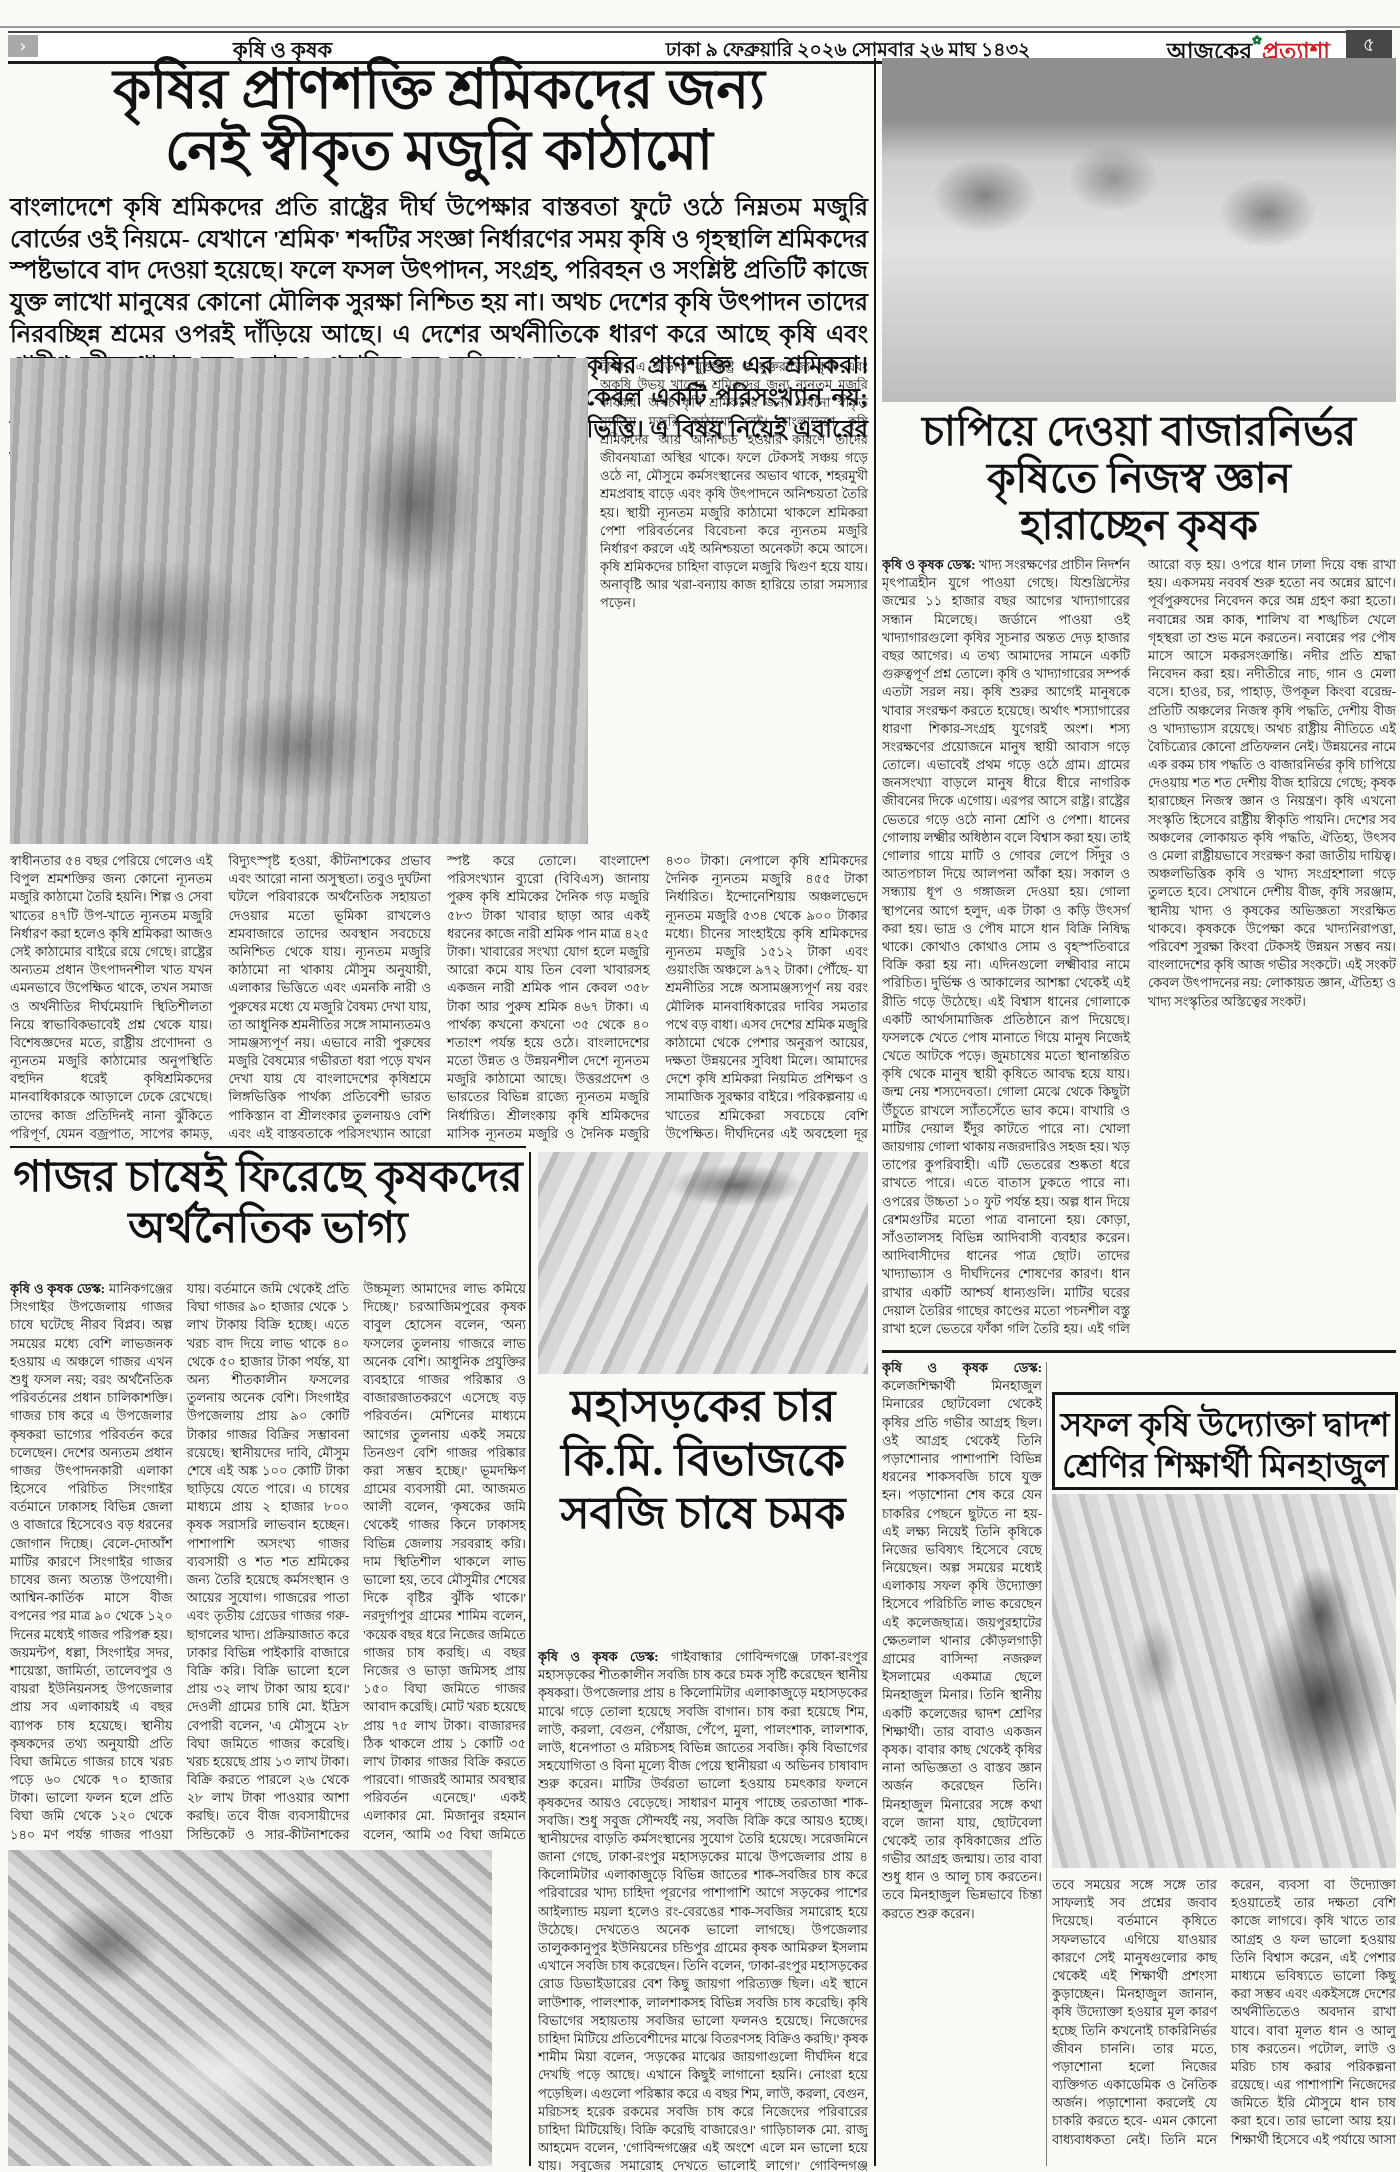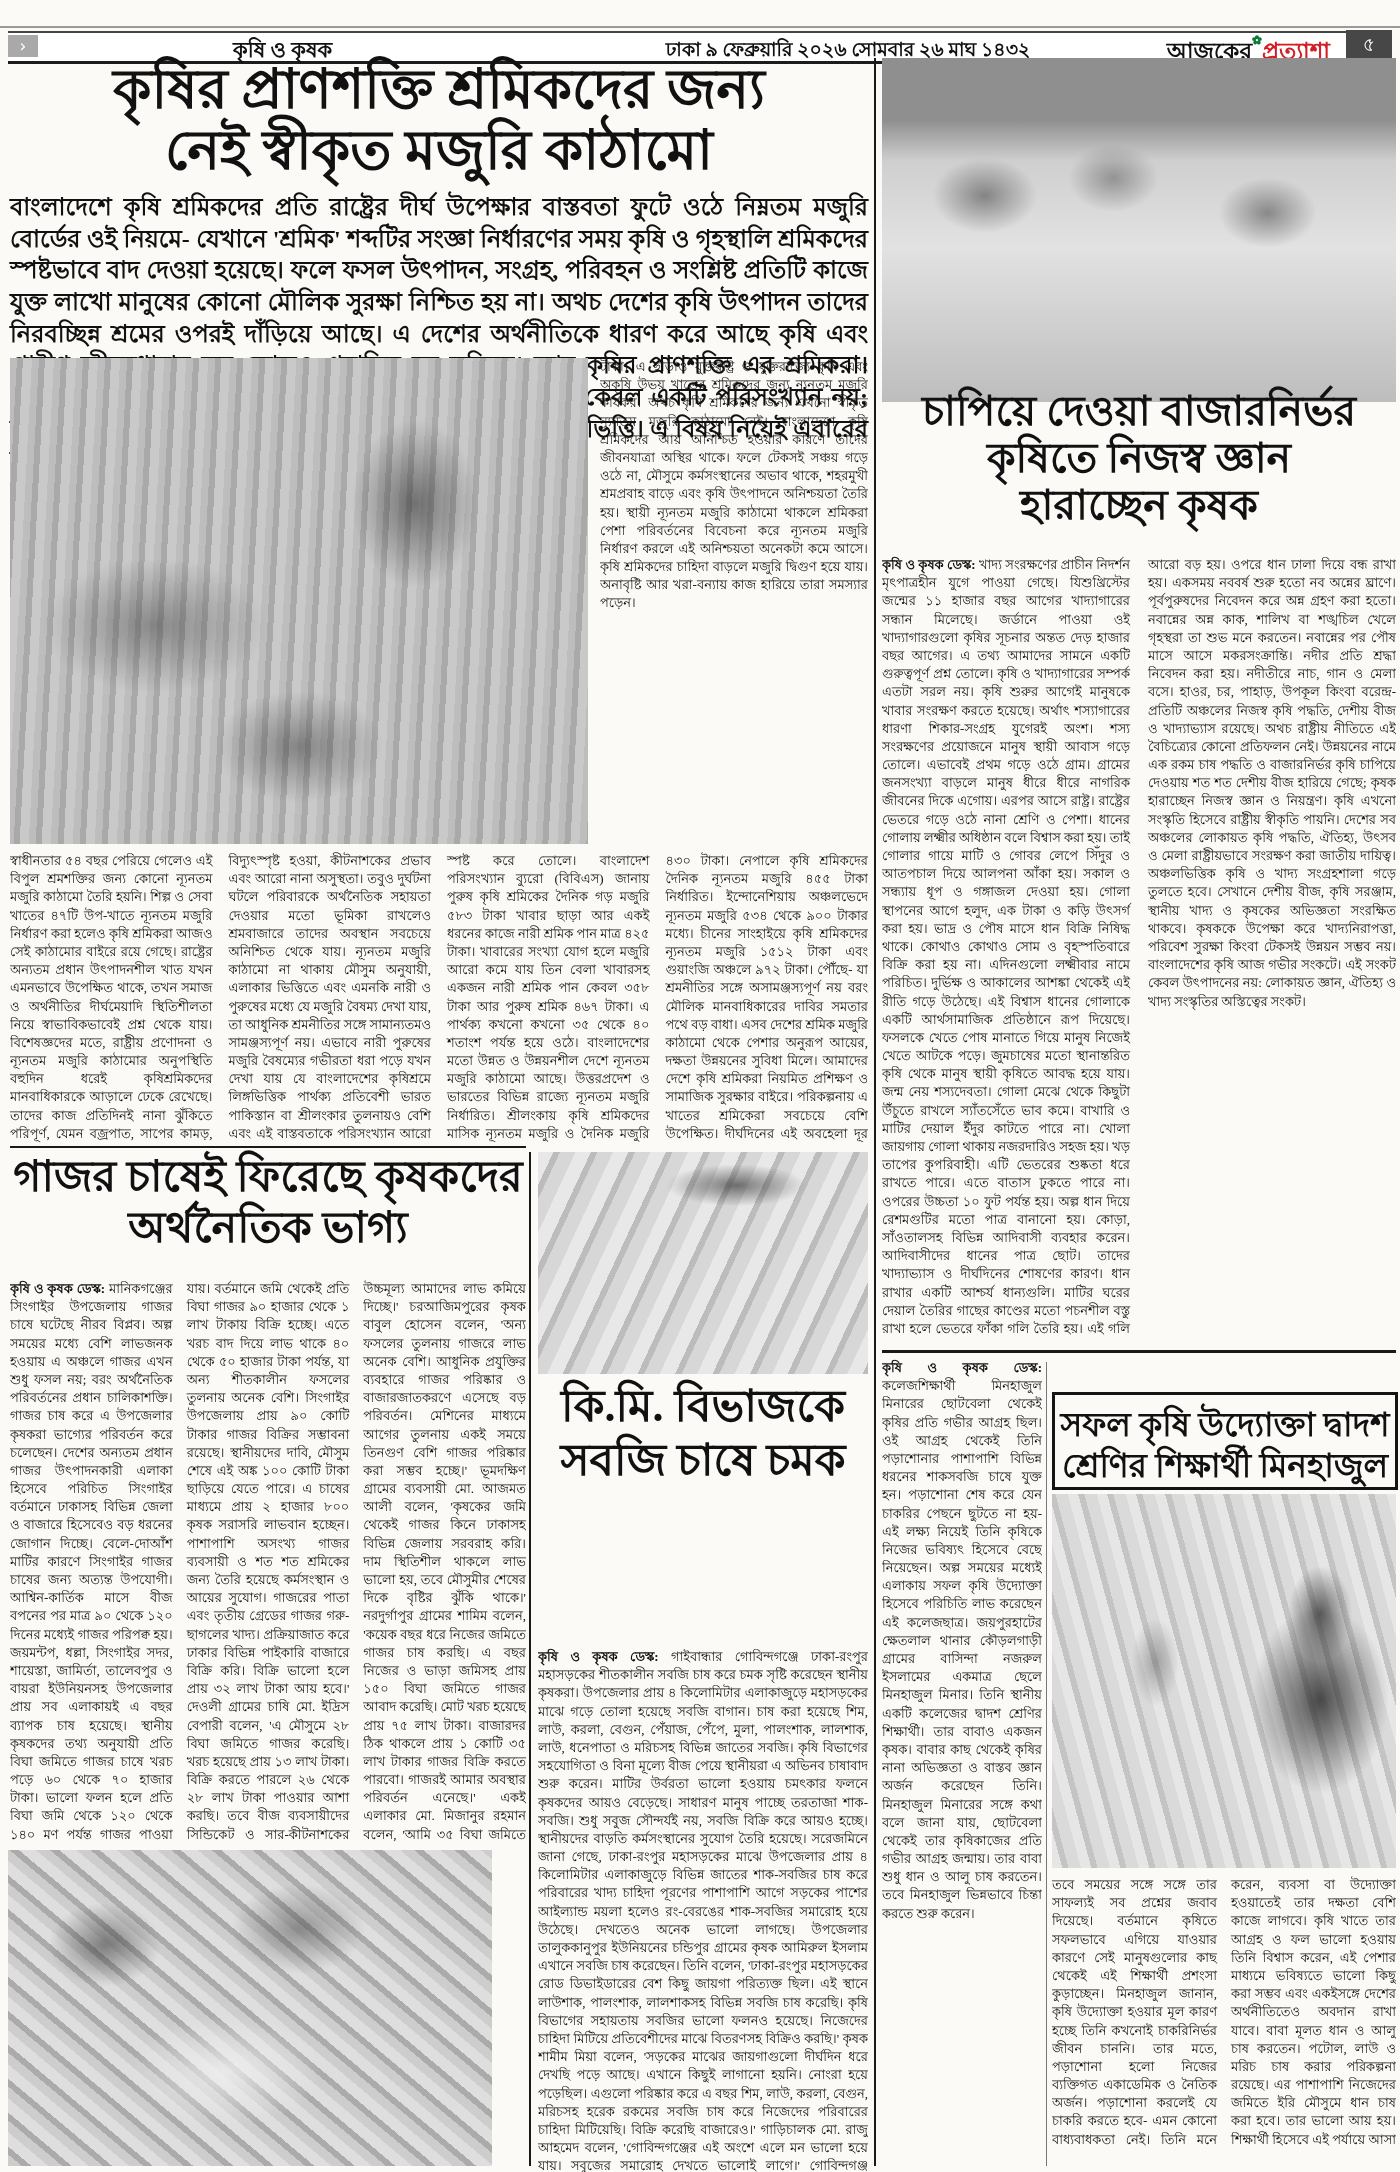--- a/index.html
+++ b/index.html
@@ -37,21 +37,21 @@
   .cols4{left:10px;top:852px;width:858px;height:292px;column-count:4;column-gap:16px;}
   .sect-rule{left:10px;top:1146px;width:516px;height:2px;background:#1a1a1a;}
   .carrot-head{left:10px;top:1152px;width:516px;text-align:center;
     font-size:43px;line-height:1.18;font-weight:700;}
   .carrot-body{left:10px;top:1280px;width:516px;height:564px;column-count:3;column-gap:14px;}
   .v-rule-mid{left:529px;top:1152px;width:2px;height:1014px;background:#1a1a1a;}
   .v-rule-main{left:874px;top:58px;width:2px;height:2108px;background:#1a1a1a;}
   .highway-head{left:538px;top:1380px;width:330px;text-align:center;
     font-size:44px;line-height:1.22;font-weight:700;}
   .highway-body{left:538px;top:1648px;width:330px;height:610px;}
-  .market-head{left:882px;top:388px;width:514px;text-align:center;
+  .market-head{left:882px;top:408px;width:514px;text-align:center;
     font-size:41px;line-height:1.15;font-weight:700;}
   .market-body{left:882px;top:556px;width:514px;height:790px;column-count:2;column-gap:18px;}
   .hr2{left:882px;top:1350px;width:514px;height:3px;background:#1a1a1a;}
   .student-col1{left:882px;top:1359px;width:160px;height:804px;}
   .v-rule-student{left:1046px;top:1362px;width:1px;height:804px;background:#777;}
   .student-head-box{left:1052px;top:1392px;width:340px;height:92px;
     border:3px solid #141414;display:flex;align-items:flex-end;justify-content:center;
     text-align:center;font-size:33px;line-height:1.25;font-weight:700;}
   .student-bottom{left:1052px;top:1876px;width:344px;height:290px;column-count:2;column-gap:14px;}
   .bold-lead{font-weight:700;}
@@ -118,20 +118,21 @@
 <div class="abs carrot-head">
   <div>গাজর চাষেই ফিরেছে কৃষকদের</div>
   <div>অর্থনৈতিক ভাগ্য</div>
 </div>
 <div class="abs body-txt carrot-body"><span class="bold-lead">কৃষি ও কৃষক ডেস্ক:</span><span> মানিকগঞ্জের সিংগাইর উপজেলায় গাজর চাষে ঘটেছে নীরব বিপ্লব। অল্প সময়ের মধ্যে বেশি লাভজনক হওয়ায় এ অঞ্চলে গাজর এখন শুধু ফসল নয়; বরং অর্থনৈতিক পরিবর্তনের প্রধান চালিকাশক্তি। গাজর চাষ করে এ উপজেলার কৃষকরা ভাগ্যের পরিবর্তন করে চলেছেন। দেশের অন্যতম প্রধান গাজর উৎপাদনকারী এলাকা হিসেবে পরিচিত সিংগাইর বর্তমানে ঢাকাসহ বিভিন্ন জেলা ও বাজারে হিসেবেও বড় ধরনের জোগান দিচ্ছে। বেলে-দোআঁশ মাটির কারণে সিংগাইর গাজর চাষের জন্য অত্যন্ত উপযোগী। আশ্বিন-কার্তিক মাসে বীজ বপনের পর মাত্র ৯০ থেকে ১২০ দিনের মধ্যেই গাজর পরিপক্ব হয়। জয়মন্টপ, ধল্লা, সিংগাইর সদর, শায়েস্তা, জামির্তা, তালেবপুর ও বায়রা ইউনিয়নসহ উপজেলার প্রায় সব এলাকায়ই এ বছর ব্যাপক চাষ হয়েছে। স্থানীয় কৃষকদের তথ্য অনুযায়ী প্রতি বিঘা জমিতে গাজর চাষে খরচ পড়ে ৬০ থেকে ৭০ হাজার টাকা। ভালো ফলন হলে প্রতি বিঘা জমি থেকে ১২০ থেকে ১৪০ মণ পর্যন্ত গাজর পাওয়া যায়। বর্তমানে জমি থেকেই প্রতি বিঘা গাজর ৯০ হাজার থেকে ১ লাখ টাকায় বিক্রি হচ্ছে। এতে খরচ বাদ দিয়ে লাভ থাকে ৪০ থেকে ৫০ হাজার টাকা পর্যন্ত, যা অন্য শীতকালীন ফসলের তুলনায় অনেক বেশি। সিংগাইর উপজেলায় প্রায় ৯০ কোটি টাকার গাজর বিক্রির সম্ভাবনা রয়েছে। স্থানীয়দের দাবি, মৌসুম শেষে এই অঙ্ক ১০০ কোটি টাকা ছাড়িয়ে যেতে পারে। এ চাষের মাধ্যমে প্রায় ২ হাজার ৮০০ কৃষক সরাসরি লাভবান হচ্ছেন। পাশাপাশি অসংখ্য গাজর ব্যবসায়ী ও শত শত শ্রমিকের জন্য তৈরি হয়েছে কর্মসংস্থান ও আয়ের সুযোগ। গাজরের পাতা এবং তৃতীয় গ্রেডের গাজর গরু-ছাগলের খাদ্য। প্রক্রিয়াজাত করে ঢাকার বিভিন্ন পাইকারি বাজারে বিক্রি করি। বিক্রি ভালো হলে প্রায় ৩২ লাখ টাকা আয় হবে।' দেওলী গ্রামের চাষি মো. ইদ্রিস বেপারী বলেন, 'এ মৌসুমে ২৮ বিঘা জমিতে গাজর করেছি। খরচ হয়েছে প্রায় ১৩ লাখ টাকা। বিক্রি করতে পারলে ২৬ থেকে ২৮ লাখ টাকা পাওয়ার আশা করছি। তবে বীজ ব্যবসায়ীদের সিন্ডিকেট ও সার-কীটনাশকের উচ্চমূল্য আমাদের লাভ কমিয়ে দিচ্ছে।' চরআজিমপুরের কৃষক বাবুল হোসেন বলেন, 'অন্য ফসলের তুলনায় গাজরে লাভ অনেক বেশি। আধুনিক প্রযুক্তির ব্যবহারে গাজর পরিষ্কার ও বাজারজাতকরণে এসেছে বড় পরিবর্তন। মেশিনের মাধ্যমে আগের তুলনায় একই সময়ে তিনগুণ বেশি গাজর পরিষ্কার করা সম্ভব হচ্ছে।' ভূমদক্ষিণ গ্রামের ব্যবসায়ী মো. আজমত আলী বলেন, 'কৃষকের জমি থেকেই গাজর কিনে ঢাকাসহ বিভিন্ন জেলায় সরবরাহ করি। দাম স্থিতিশীল থাকলে লাভ ভালো হয়, তবে মৌসুমীর শেষের দিকে বৃষ্টির ঝুঁকি থাকে।' নরদুর্গাপুর গ্রামের শামিম বলেন, 'কয়েক বছর ধরে নিজের জমিতে গাজর চাষ করছি। এ বছর নিজের ও ভাড়া জমিসহ প্রায় ১৫০ বিঘা জমিতে গাজর আবাদ করেছি। মোট খরচ হয়েছে প্রায় ৭৫ লাখ টাকা। বাজারদর ঠিক থাকলে প্রায় ১ কোটি ৩৫ লাখ টাকার গাজর বিক্রি করতে পারবো। গাজরই আমার অবস্থার পরিবর্তন এনেছে।' একই এলাকার মো. মিজানুর রহমান বলেন, 'আমি ৩৫ বিঘা জমিতে গাজর চাষ করেছি। খরচ হয়েছে প্রায় ২১ লাখ টাকা। নিজে শ্রমিক নিয়ে সিংড়ায় উপজেলা কৃষি কর্মকর্তা মো. হাবিবুল বাশার চৌধুরী বলেন, 'সিংগাইরের মাটি ও জলবায়ু গাজর চাষের জন্য অত্যন্ত উপযোগী। আধুনিক পদ্ধতি ব্যবহারে উৎপাদন ও গুণগত মান বেড়েছে। পরিকল্পিত বাজার ব্যবস্থাপনা ও সংরক্ষণ সুবিধা বাড়ানো গেলে এ অঞ্চলের গাজর দেশের সবজি অর্থনীতিতে আরো বড় ভূমিকা রাখবে।'</span></div>
 <div class="abs photo photo4"></div>
 
 <div class="abs v-rule-mid"></div>
 <div class="abs photo photo3"></div>
 <div class="abs highway-head">
+  <div>মহাসড়কের চার</div>
   <div>কি.মি. বিভাজকে</div>
   <div>সবজি চাষে চমক</div>
 </div>
 <div class="abs body-txt highway-body"><span class="bold-lead">কৃষি ও কৃষক ডেস্ক:</span><span> গাইবান্ধার গোবিন্দগঞ্জে ঢাকা-রংপুর মহাসড়কের শীতকালীন সবজি চাষ করে চমক সৃষ্টি করেছেন স্থানীয় কৃষকরা। উপজেলার প্রায় ৪ কিলোমিটার এলাকাজুড়ে মহাসড়কের মাঝে গড়ে তোলা হয়েছে সবজি বাগান। চাষ করা হয়েছে শিম, লাউ, করলা, বেগুন, পেঁয়াজ, পেঁপে, মুলা, পালংশাক, লালশাক, লাউ, ধনেপাতা ও মরিচসহ বিভিন্ন জাতের সবজি। কৃষি বিভাগের সহযোগিতা ও বিনা মূল্যে বীজ পেয়ে স্থানীয়রা এ অভিনব চাষাবাদ শুরু করেন। মাটির উর্বরতা ভালো হওয়ায় চমৎকার ফলনে কৃষকদের আয়ও বেড়েছে। সাধারণ মানুষ পাচ্ছে তরতাজা শাক-সবজি। শুধু সবুজ সৌন্দর্যই নয়, সবজি বিক্রি করে আয়ও হচ্ছে। স্থানীয়দের বাড়তি কর্মসংস্থানের সুযোগ তৈরি হয়েছে। সরেজমিনে জানা গেছে, ঢাকা-রংপুর মহাসড়কের মাঝে উপজেলার প্রায় ৪ কিলোমিটার এলাকাজুড়ে বিভিন্ন জাতের শাক-সবজির চাষ করে পরিবারের খাদ্য চাহিদা পূরণের পাশাপাশি আগে সড়কের পাশের আইল্যান্ড ময়লা হলেও রং-বেরঙের শাক-সবজির সমারোহ হয়ে উঠেছে। দেখতেও অনেক ভালো লাগছে। উপজেলার তালুককানুপুর ইউনিয়নের চন্ডিপুর গ্রামের কৃষক আমিরুল ইসলাম এখানে সবজি চাষ করেছেন। তিনি বলেন, 'ঢাকা-রংপুর মহাসড়কের রোড ডিভাইডারের বেশ কিছু জায়গা পরিত্যক্ত ছিল। এই স্থানে লাউশাক, পালংশাক, লালশাকসহ বিভিন্ন সবজি চাষ করেছি। কৃষি বিভাগের সহায়তায় সবজির ভালো ফলনও হয়েছে। নিজেদের চাহিদা মিটিয়ে প্রতিবেশীদের মাঝে বিতরণসহ বিক্রিও করছি।' কৃষক শামীম মিয়া বলেন, 'সড়কের মাঝের জায়গাগুলো দীর্ঘদিন ধরে দেখছি পড়ে আছে। এখানে কিছুই লাগানো হয়নি। নোংরা হয়ে পড়েছিল। এগুলো পরিষ্কার করে এ বছর শিম, লাউ, করলা, বেগুন, মরিচসহ হরেক রকমের সবজি চাষ করে নিজেদের পরিবারের চাহিদা মিটিয়েছি। বিক্রি করেছি বাজারেও।' গাড়িচালক মো. রাজু আহমেদ বলেন, 'গোবিন্দগঞ্জের এই অংশে এলে মন ভালো হয়ে যায়। সবুজের সমারোহ দেখতে ভালোই লাগে।' গোবিন্দগঞ্জ উপজেলা কৃষি সম্প্রসারণ কর্মকর্তা বিলাস কুমার ভট্টাচার্য বলেন, 'মহাসড়কের বিভাজকের পরিত্যক্ত জায়গায় সবজি চাষে কৃষকদের উৎসাহিত করা হয়েছে। কৃষি সম্প্রসারণ অফিস থেকে পরামর্শ ও সহায়তা দেওয়া হচ্ছে। এ ধরনের উদ্যোগ নিঃসন্দেহে প্রশংসনীয়।'</span></div>
 
 <div class="abs v-rule-main"></div>
 <div class="abs photo photo2"></div>
 <div class="abs market-head">
   <div>চাপিয়ে দেওয়া বাজারনির্ভর</div>
   <div>কৃষিতে নিজস্ব জ্ঞান</div>

